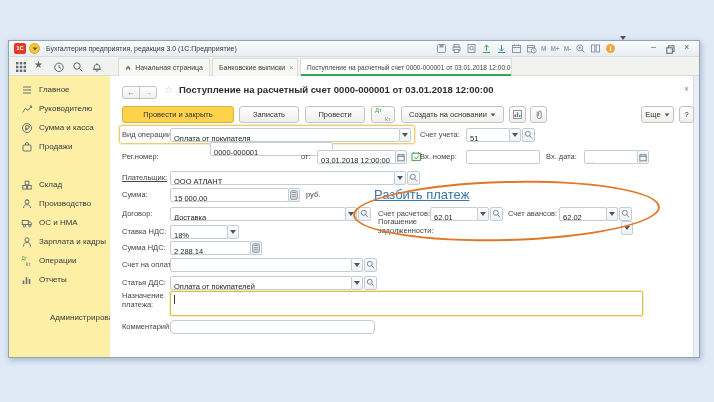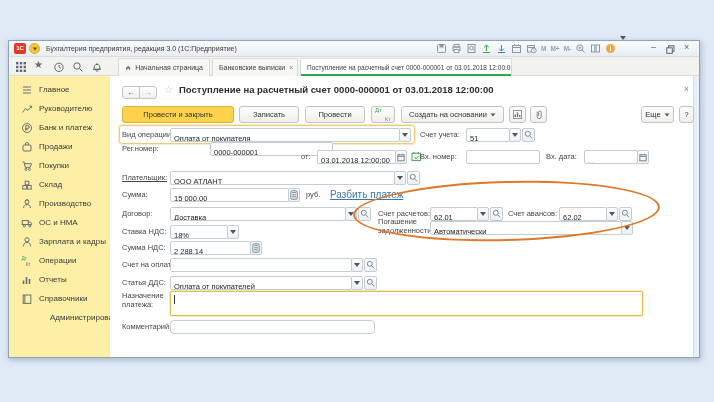--- a/index.html
+++ b/index.html
@@ -20,21 +20,21 @@
         background:linear-gradient(#fefefd,#f0efec);font-size:7.5px;color:#333;display:flex;
         align-items:center;justify-content:center;gap:3px;white-space:nowrap;cursor:default;}
   .yellow{background:#fcd34b;border-color:#d8b23e;}
   .tab{position:absolute;box-sizing:border-box;height:18px;top:58px;border:1px solid #ddddd8;border-bottom:none;
        background:#f7f7f4;display:flex;align-items:center;gap:4px;padding:0 6px;font-size:7px;color:#3d3d3d;white-space:nowrap;overflow:hidden;}
   .tab.active{background:#fff;}
   .greenbar{position:absolute;height:2px;background:#2fa854;bottom:0;left:0;right:0;}
   .sideitem{position:absolute;left:8px;width:102px;height:19px;display:flex;align-items:center;gap:6px;
             padding-left:13px;box-sizing:border-box;font-size:8px;color:#3a3a3a;white-space:nowrap;}
   .tbi{display:flex;align-items:center;justify-content:center;}
-  .link{position:absolute;font-size:10px;color:#3b76ae;text-decoration:underline;line-height:14px;white-space:nowrap;cursor:pointer;}
+  .link{position:absolute;font-size:13px;color:#3b76ae;text-decoration:underline;line-height:14px;white-space:nowrap;cursor:pointer;margin-left:44px;}
   svg{display:block;}
   .memtxt{font-size:6.5px;color:#9aa3ad;font-weight:bold;}
   .winctl{font-size:9px;color:#5a6774;line-height:11px;}
 </style>
 </head>
 <body>
 
 <div id="screen">
 
   <div class="abs" style="left:8px;top:40px;width:692px;height:318px;background:#fff;border:1px solid #93a2b6;box-shadow:1px 2px 6px rgba(60,80,110,.35);"></div>
@@ -193,36 +193,28 @@
         <path d="M1.5 9.5 L4.5 5.5 L7 7.5 L10.5 3.2"></path>
         <path d="M8.6 3 H10.6 V5"></path>
       </svg>
     <span>Руководителю</span>
   </div>
   <div class="sideitem" style="top:118px;">
     <svg width="12" height="12" viewBox="0 0 12 12" fill="none" stroke="#6b7176">
         <circle cx="6" cy="6" r="4.5"></circle>
         <path d="M4.8 8.6 V3.6 H6.8 a1.4 1.4 0 0 1 0 2.8 H4.8 M4 7.4 H6.6"></path>
       </svg>
-    <span>Банк и платеж</span>
+    <span>Сумма и касса</span>
   </div>
   <div class="sideitem" style="top:137px;">
     <svg width="12" height="12" viewBox="0 0 12 12" fill="none" stroke="#6b7176">
         <rect x="2" y="4" width="8" height="6" rx="1"></rect>
         <path d="M4.5 4 V3 a1.5 1.5 0 0 1 3 0 V4"></path>
       </svg>
     <span>Продажи</span>
-  </div>
-  <div class="sideitem" style="top:156px;">
-    <svg width="12" height="12" viewBox="0 0 12 12" fill="none" stroke="#6b7176">
-        <path d="M1.5 2 H3 L4.2 7.3 H9.2 L10.5 3.7 H3.5"></path>
-        <circle cx="5" cy="9.4" r="1"></circle>
-        <circle cx="8.5" cy="9.4" r="1"></circle>
-      </svg>
-    <span>Покупки</span>
   </div>
   <div class="sideitem" style="top:175px;">
     <svg width="12" height="12" viewBox="0 0 12 12" fill="none" stroke="#6b7176">
         <rect x="1.8" y="6.5" width="3.6" height="3.6"></rect>
         <rect x="6.6" y="6.5" width="3.6" height="3.6"></rect>
         <rect x="4.2" y="2.2" width="3.6" height="3.6"></rect>
       </svg>
     <span>Склад</span>
   </div>
   <div class="sideitem" style="top:194px;">
@@ -254,27 +246,20 @@
         <text x="0.5" y="5" font-size="4.8" fill="#3f9e4f">Дт</text>
         <text x="4.8" y="11" font-size="4.8" fill="#6b7176">Кт</text>
       </svg>
     <span>Операции</span>
   </div>
   <div class="sideitem" style="top:270px;">
     <svg width="12" height="12" viewBox="0 0 12 12" fill="none" stroke="#6b7176" stroke-width="1.6">
         <path d="M2.5 10 V6.5 M5.5 10 V3 M8.5 10 V5"></path>
       </svg>
     <span>Отчеты</span>
-  </div>
-  <div class="sideitem" style="top:289px;">
-    <svg width="12" height="12" viewBox="0 0 12 12" fill="none" stroke="#6b7176">
-        <rect x="2.2" y="2" width="7.6" height="8.4"></rect>
-        <line x1="3.8" y1="2" x2="3.8" y2="10.4"></line>
-      </svg>
-    <span>Справочники</span>
   </div>
   <div class="sideitem" style="top:308px;padding-left:36px;">
     <svg width="12" height="12" viewBox="0 0 12 12" fill="none" stroke="#6b7176">
         <circle cx="6" cy="6" r="2"></circle>
         <path d="M6 1.4 V3 M6 9 V10.6 M1.4 6 H3 M9 6 H10.6 M2.7 2.7 L3.9 3.9 M8.1 8.1 L9.3 9.3 M9.3 2.7 L8.1 3.9 M3.9 8.1 L2.7 9.3"></path>
       </svg>
     <span>Администрирование</span>
   </div>
 
   <div class="abs" style="left:110px;top:76px;width:584px;height:281px;background:#fff;"></div>
@@ -328,21 +313,21 @@
   <div class="cbtn" style="left:509px;top:128px;">
       <span class="car"></span>
     </div>
   <div class="obtn" style="left:522px;top:128px;">
     <svg width="9" height="10" viewBox="0 0 9 10" fill="none" stroke="#7b8894">
         <circle cx="3.8" cy="3.8" r="2.5"></circle>
         <line x1="5.7" y1="5.7" x2="8" y2="8.3"></line>
       </svg>
   </div>
 
-  <div class="lbl" style="left:122px;top:142px;">Рег.номер:</div>
+  <div class="lbl" style="left:122px;top:150px;">Рег.номер:</div>
   <div class="box" style="left:170px;top:142px;width:123px;margin-left:40px;">0000-000001</div>
   <div class="lbl" style="left:301px;top:150px;">от:</div>
   <div class="box" style="left:317px;top:150px;width:79px;">03.01.2018 12:00:00</div>
   <div class="cbtn" style="left:395px;top:150px;">
     <svg width="8" height="9" viewBox="0 0 8 9" fill="none" stroke="#7b8894">
         <rect x="0.8" y="1.8" width="6.4" height="6"></rect>
         <line x1="0.8" y1="3.4" x2="7.2" y2="3.4"></line>
         <line x1="2.4" y1="0.8" x2="2.4" y2="2.2"></line>
         <line x1="5.6" y1="0.8" x2="5.6" y2="2.2"></line>
       </svg>
@@ -431,21 +416,20 @@
   <div class="lbl" style="left:122px;top:225px;">Ставка НДС:</div>
   <div class="box" style="left:170px;top:225px;width:58px;">18%</div>
   <div class="cbtn" style="left:227px;top:225px;">
       <span class="car"></span>
     </div>
 
   <div class="lbl" style="left:378px;top:218px;line-height:8.5px;">
     <span>Погашение</span><br>
     <span>задолженности:</span>
   </div>
-  <div class="box" style="left:430px;top:221px;width:192px;">Автоматически</div>
   <div class="cbtn" style="left:621px;top:221px;">
       <span class="car"></span>
     </div>
 
   <div class="lbl" style="left:122px;top:241px;">Сумма НДС:</div>
   <div class="box num" style="left:170px;top:241px;width:81px;">2 288,14</div>
   <div class="cbtn" style="left:250px;top:241px;">
     <svg width="8" height="10" viewBox="0 0 8 10" fill="none" stroke="#7b8894">
         <rect x="0.8" y="0.8" width="6.4" height="8.4" rx="0.8"></rect>
         <line x1="2" y1="2.6" x2="6" y2="2.6"></line>

